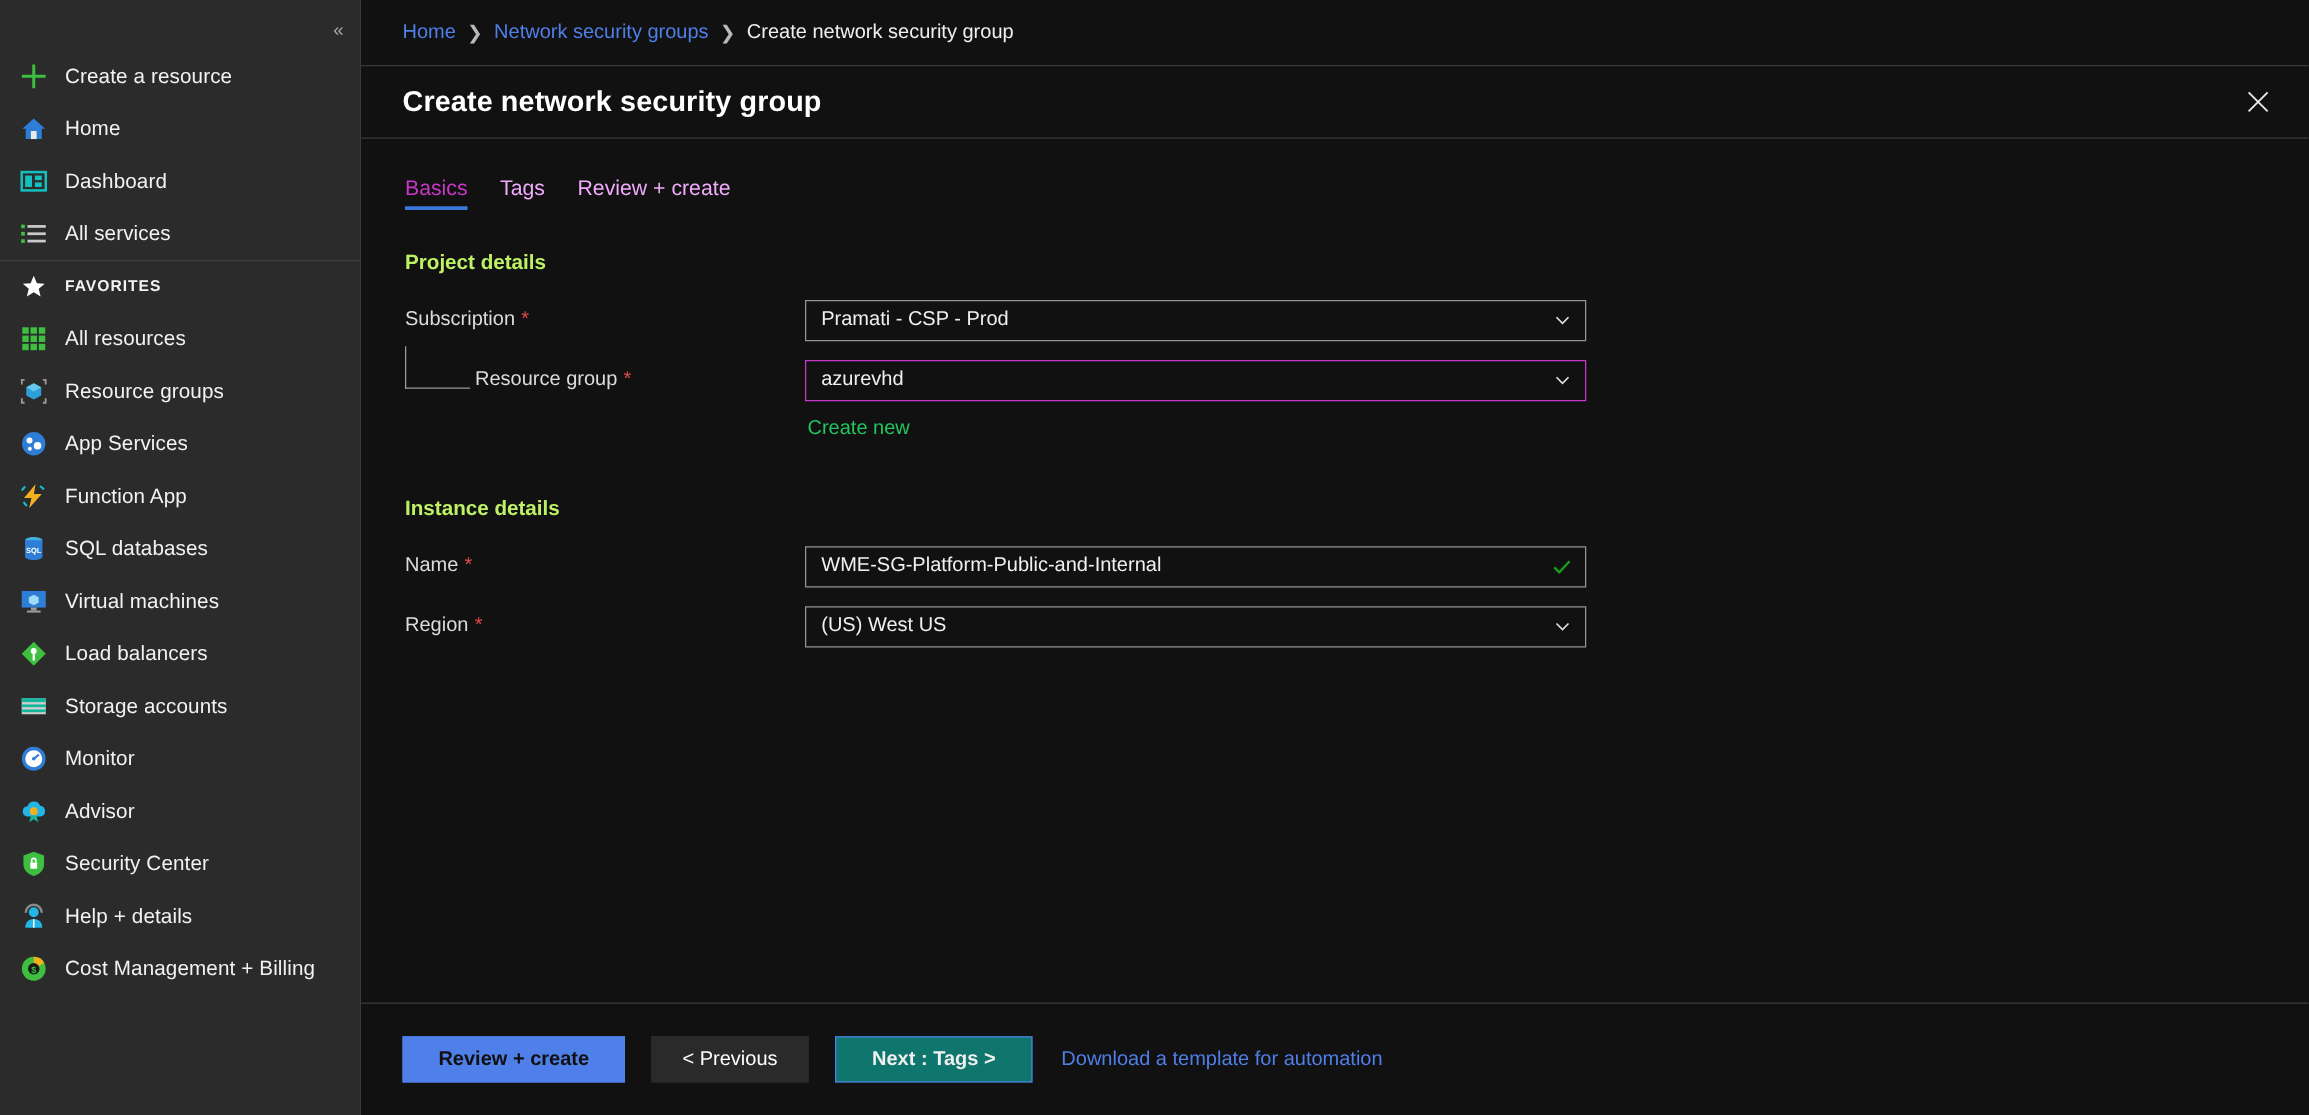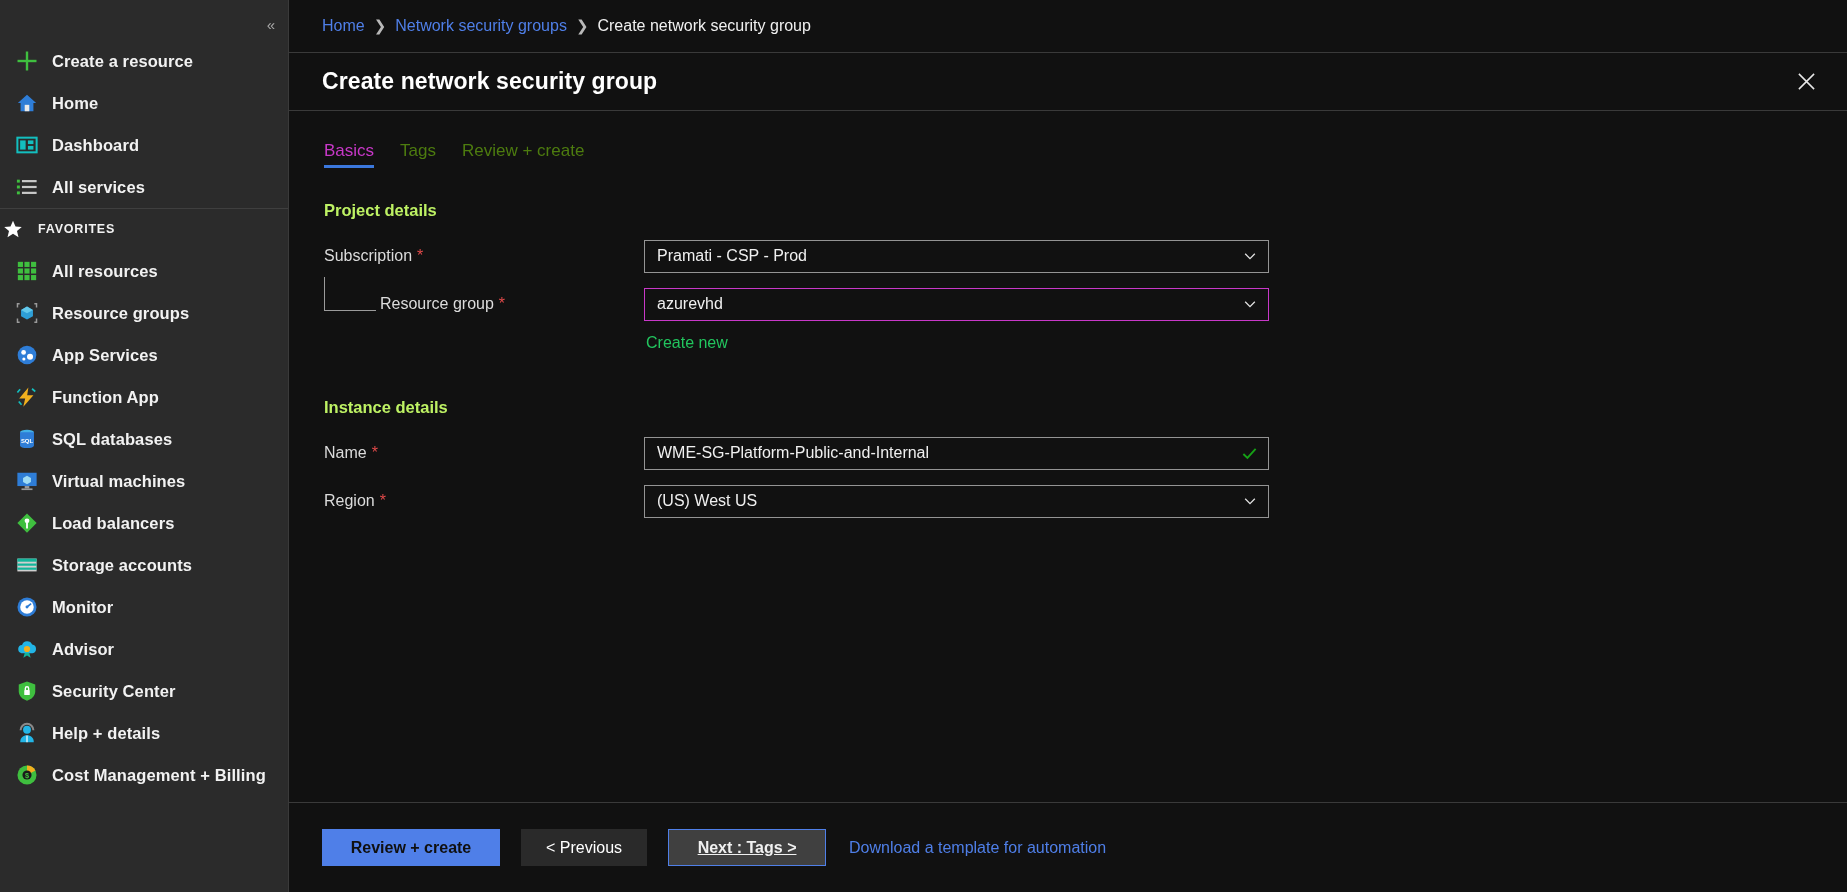--- a/index.html
+++ b/index.html
@@ -60,28 +60,28 @@
     margin-right: 12px;
     display: flex;
     align-items: center;
     justify-content: center;
     position: relative;
   }
   .nav-ico svg { display: block; }
   .nav-label {
     font-size: 16.5px;
     color: #f2f2f2;
-    font-weight: 700;
+    font-weight: 400;
     letter-spacing: 0.1px;
   }
   .fav-header {
     display: flex;
     align-items: center;
     height: 42px;
-    padding-left: 0;
+    padding-left: 14px;
     position: relative;
   }
   .fav-header .nav-ico { margin-right: 12px; }
   .fav-title {
     font-size: 12.5px;
     font-weight: bold;
     letter-spacing: 0.8px;
     color: #f2f2f2;
   }
   .fav-header::after {
@@ -169,21 +169,21 @@
 
   .tabs {
     display: flex;
     align-items: flex-start;
     gap: 26px;
     margin-bottom: 33px;
     margin-left: 2px;
   }
   .tab {
     font-size: 17px;
-    color: #4d7c0f;
+    color: #f0abfc;
     padding-bottom: 7px;
     cursor: pointer;
     position: relative;
     white-space: nowrap;
   }
   .tab.active {
     color: #c838c8;
   }
   .tab.active::after {
     content: "";
@@ -309,27 +309,26 @@
   }
   .btn-disabled {
     background: #2a2a2a;
     color: #ffffff;
     padding: 0 24px;
     border: 1px solid #2a2a2a;
     min-width: 116px;
     cursor: default;
   }
   .btn-outline {
-    background: #404040;
+    background: #0f766e;
     color: #f0f0f0;
     font-weight: bold;
     padding: 0 22px;
     border: 1px solid #4f7fe8;
     min-width: 158px;
-    text-decoration: underline;
   }
   .footer-link {
     font-size: 16px;
     color: #4f7fe8;
     cursor: pointer;
     margin-left: 2px;
   }
 </style>
 </head>
 <body>

